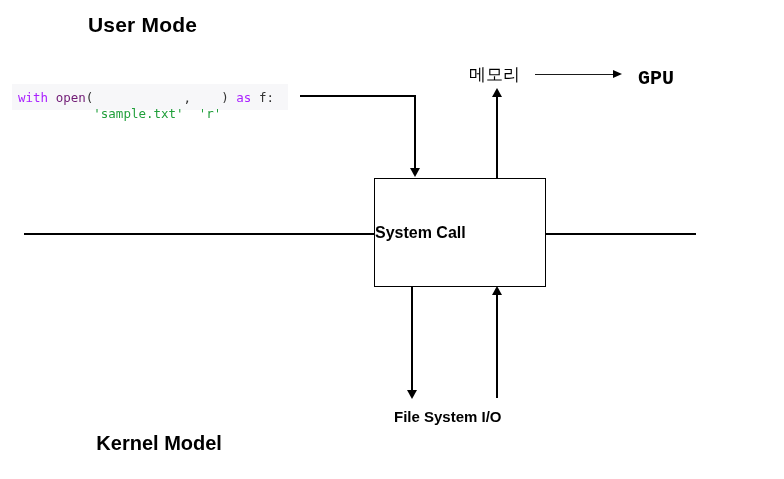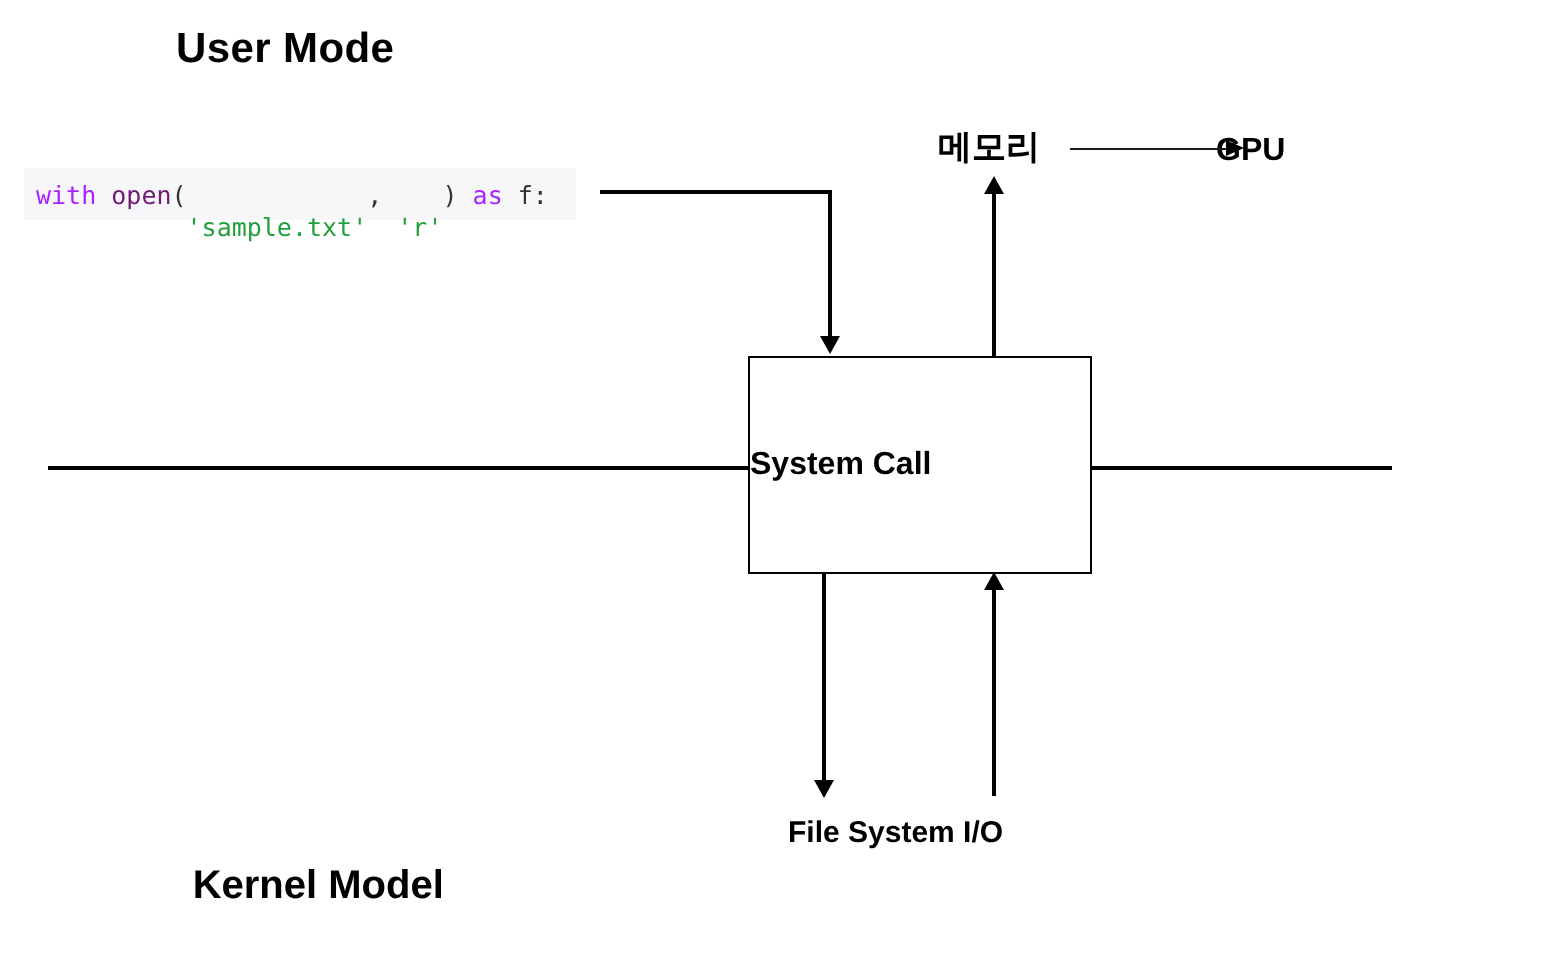--- a/index.html
+++ b/index.html
@@ -38,28 +38,29 @@
     text-align: center;
     font-size: 20px;
     font-weight: bold;
     line-height: 1.45;
   }
 
   #memory-label {
     left: 469px;
     top: 64px;
     font-size: 17px;
-    font-weight: 700;
+    font-weight: 400;
     font-family: "DejaVu Sans", sans-serif;
   }
   #gpu-label {
-    left: 608px;
+    left: 638px;
     top: 66px;
-    font-size: 16px;
+    font-size: 20px;
     font-weight: bold;
+    font-family: Liberation Mono, monospace;
   }
   #file-system-io-label {
     left: 394px;
     top: 408px;
     font-size: 15px;
     font-weight: bold;
   }
 
   
   #code-snippet {

